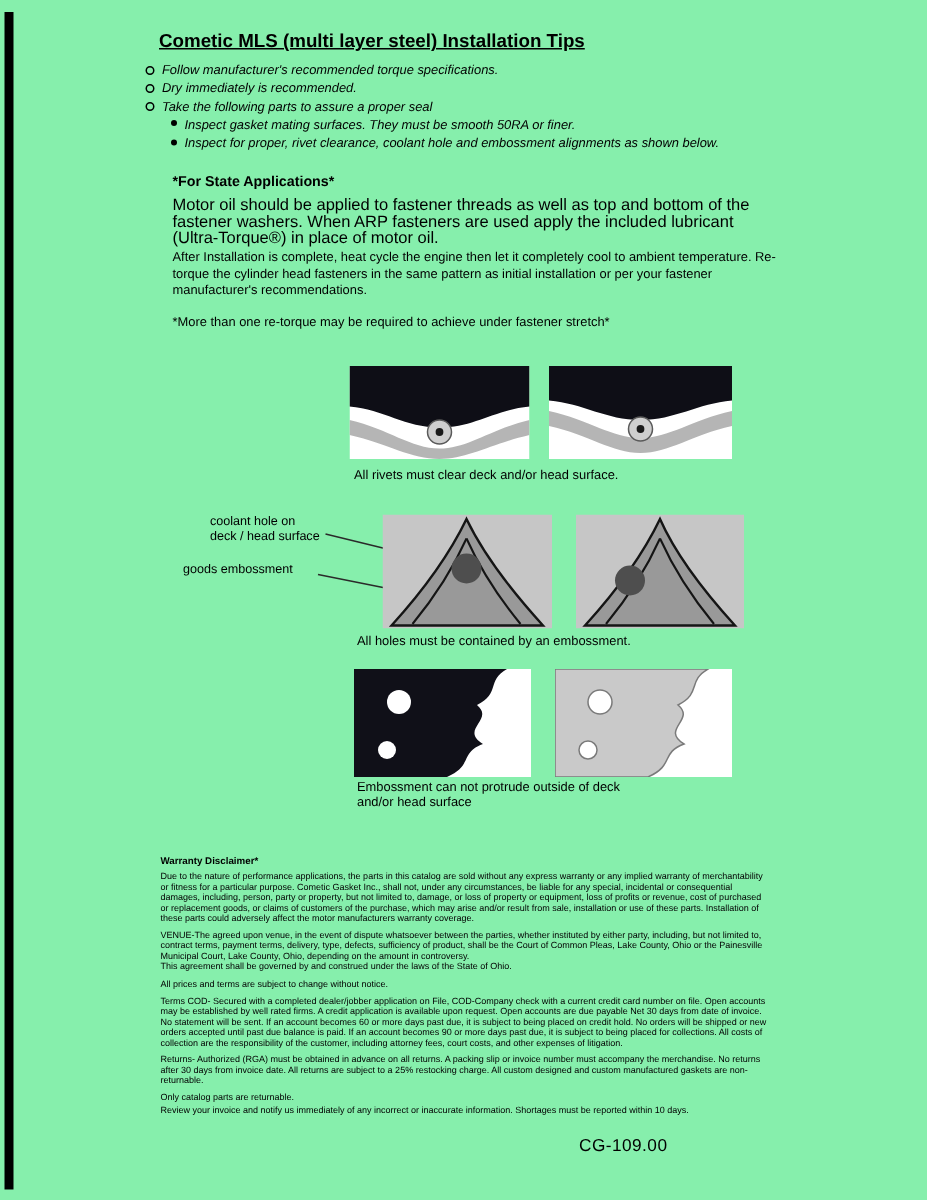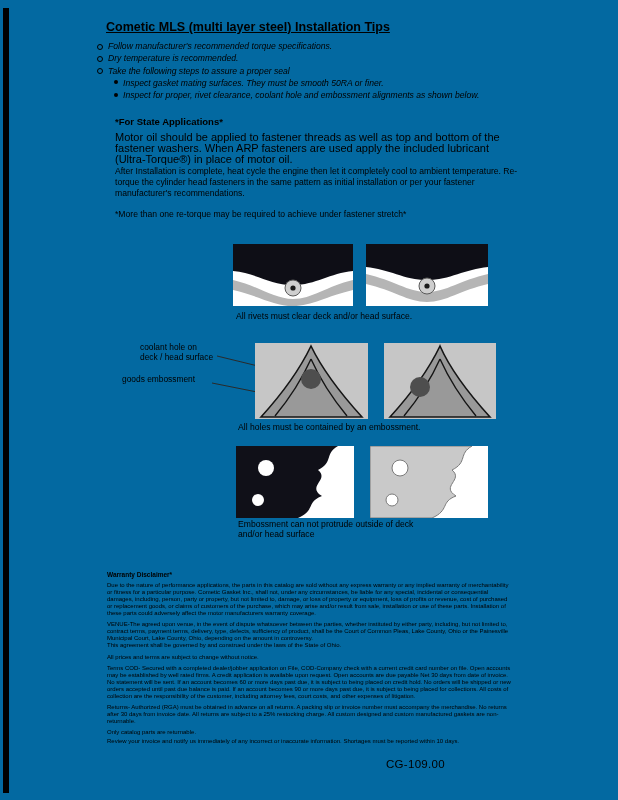--- a/index.html
+++ b/index.html
@@ -1,16 +1,16 @@
 <!DOCTYPE html>
 <html><head>
 <meta charset="utf-8">
 <style>
   html,body{margin:0;padding:0;background:#ffffff;}
-  .page{position:relative;width:618px;height:800px;background:#0369a1;overflow:hidden;
+  .page{position:relative;width:618px;height:800px;background:#86efac;overflow:hidden;
         font-family:"Liberation Sans","DejaVu Sans",sans-serif;color:#000;}
   .leftbar{position:absolute;left:3px;top:8px;width:6px;height:785px;background:#000;}
   .title{position:absolute;left:106px;top:20px;font-size:12.5px;font-weight:bold;text-decoration:underline;}
   .bullets{position:absolute;left:97px;top:40px;font-size:8.6px;line-height:12.3px;width:440px;}
   .b-row{display:flex;align-items:flex-start;font-style:italic;}
   .b-row.sub{padding-left:17px;}
   .mk-o{flex:none;width:4px;height:4px;border:1px solid #000;border-radius:50%;margin:3.5px 5px 0 0;}
   .mk-dot{flex:none;width:4px;height:4px;background:#000;border-radius:50%;margin:3.5px 5px 0 0;}
   .diesel-h{position:absolute;left:115px;top:116px;font-size:9.5px;font-weight:bold;}
   .diesel-p1{position:absolute;left:115px;top:132px;width:404px;font-size:11px;line-height:11px;}
@@ -38,25 +38,25 @@
 
   <div class="title">Cometic MLS (multi layer steel) Installation Tips</div>
 
   <div class="bullets">
     <div class="b-row">
       <span class="mk-o"></span>
       <span>Follow manufacturer's recommended torque specifications.</span>
     </div>
     <div class="b-row">
       <span class="mk-o"></span>
-      <span>Dry temperature is recommended.</span>
+      <span>Dry immediately is recommended.</span>
     </div>
     <div class="b-row">
       <span class="mk-o"></span>
-      <span>Take the following steps to assure a proper seal</span>
+      <span>Take the following parts to assure a proper seal</span>
     </div>
     <div class="b-row sub">
       <span class="mk-dot"></span>
       <span>Inspect gasket mating surfaces.  They must be smooth 50RA or finer.</span>
     </div>
     <div class="b-row sub">
       <span class="mk-dot"></span>
       <span>Inspect for proper, rivet clearance, coolant hole and embossment alignments as shown below.</span>
     </div>
   </div>

